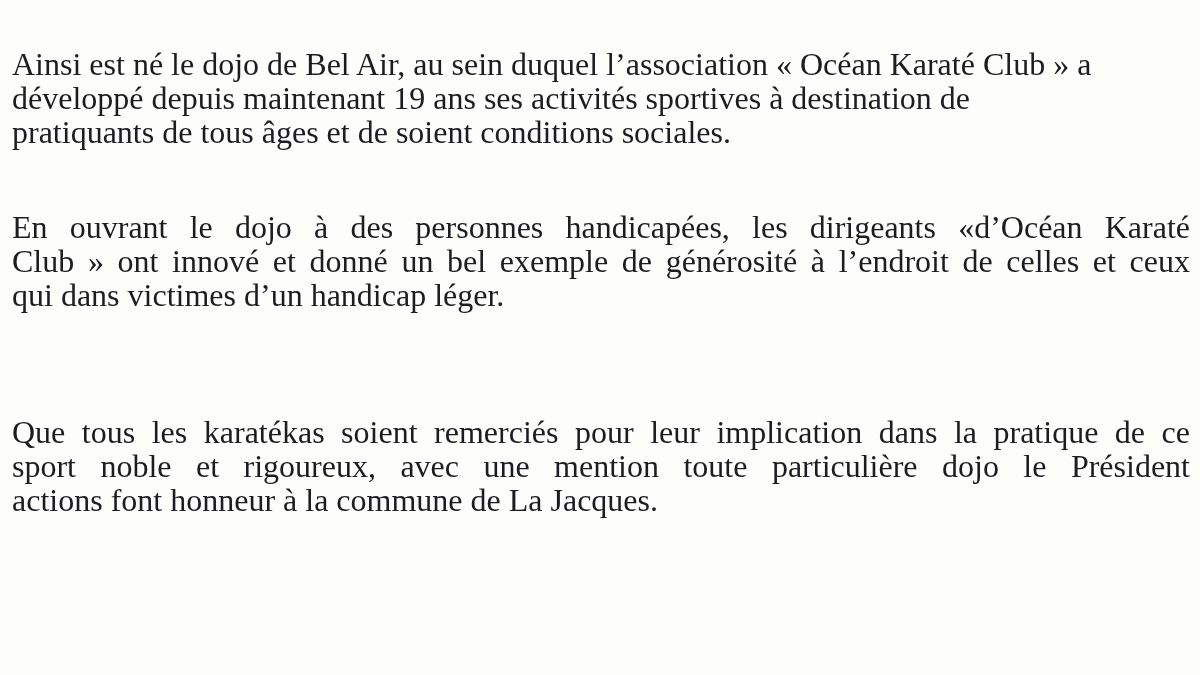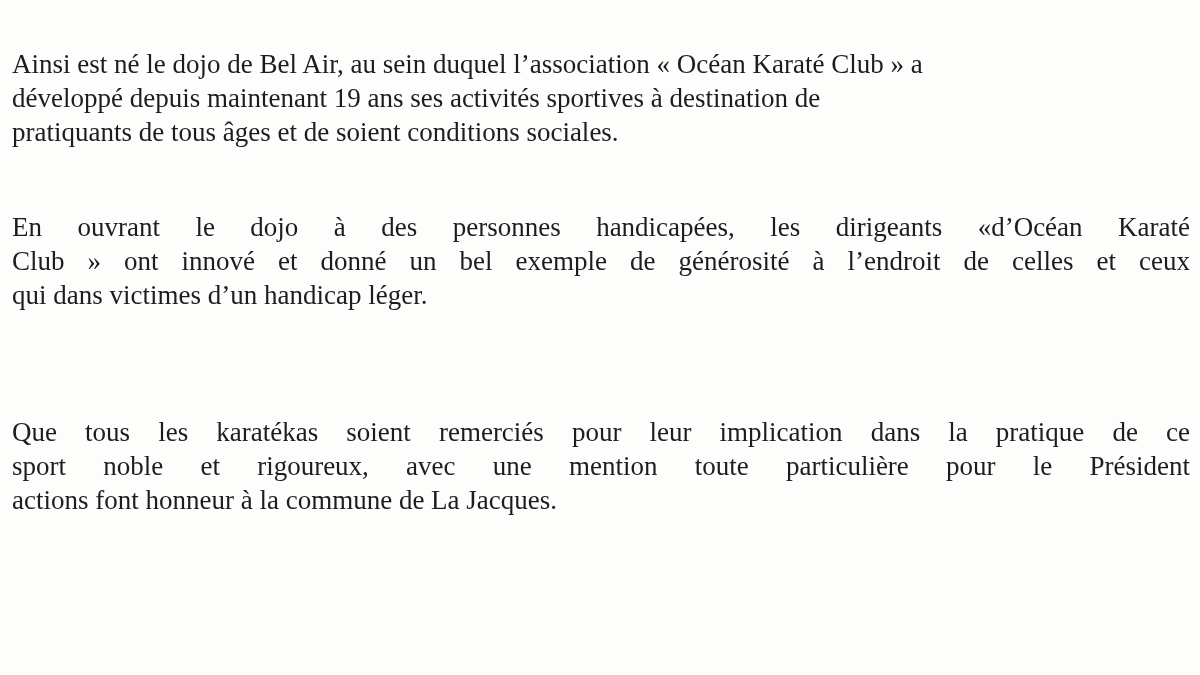--- a/index.html
+++ b/index.html
@@ -6,21 +6,21 @@
     body {
       width: 1200px; height: 675px; overflow: hidden;
       background: #fdfdfb;
       position: relative;
       font-family: "Liberation Serif", "DejaVu Serif", serif;
       color: #1c1c22;
     }
     .page { position: absolute; left: 12px; top: 0; width: 1180px; }
     .para {
       position: absolute; left: 0; width: 1178px;
-      font-size: 27px; line-height: 34px; margin: 0;
+      font-size: 32px; line-height: 34px; margin: 0;
     }
     .line { display: block; white-space: nowrap; }
     .justify { text-align: justify; text-align-last: justify; white-space: normal; }
     .p1 { top: 47px; }
     .p2 { top: 210px; }
     .p3 { top: 415px; }
     .p3 .line.justify { letter-spacing: 0; }
   </style>
 </head>
 <body>
@@ -34,17 +34,17 @@
   </div>
 
   <div class="para p2">
     <span class="line justify">En ouvrant le dojo à des personnes handicapées, les dirigeants «d’Océan Karaté</span>
     <span class="line justify">Club » ont innové et donné un bel exemple de générosité à l’endroit de celles et ceux</span>
     <span class="line">qui dans victimes d’un handicap léger.</span>
   </div>
 
   <div class="para p3">
     <span class="line justify">Que tous les karatékas soient remerciés pour leur implication dans la pratique de ce</span>
-    <span class="line justify">sport noble et rigoureux, avec une mention toute particulière pour le Président</span>
+    <span class="line justify">sport noble et rigoureux, avec une mention toute particulière dojo le Président</span>
     <span class="line">actions font honneur à la commune de La Jacques.</span>
   </div>
 
 </div>
 
 </body></html>

